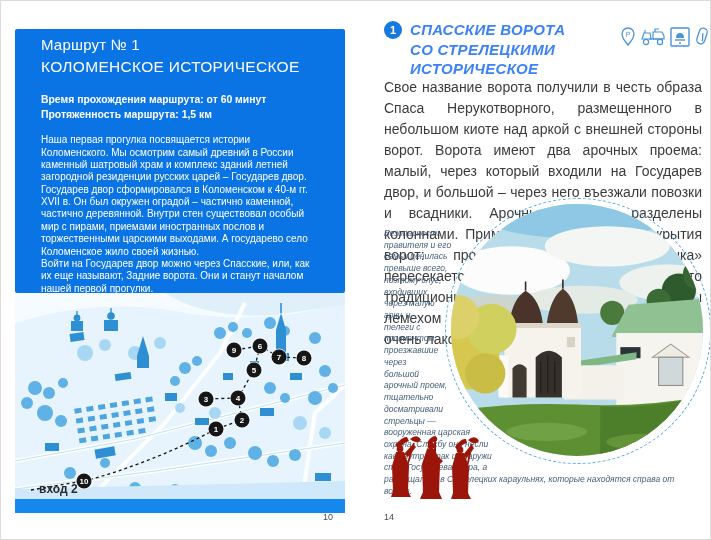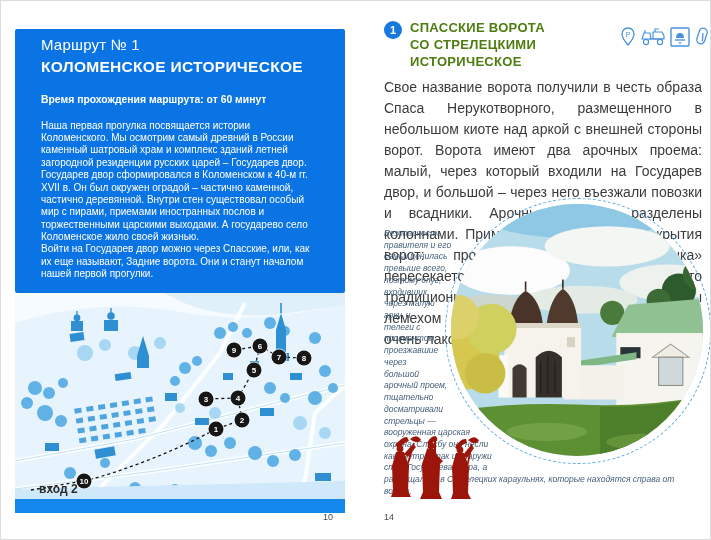--- a/index.html
+++ b/index.html
@@ -3,42 +3,42 @@
 <meta charset="utf-8">
 <style>
   * { margin:0; padding:0; box-sizing:border-box; }
   html,body { width:711px; height:540px; background:#ffffff; font-family:"Liberation Sans", sans-serif; }
   .spread { position:relative; width:711px; height:540px; background:#fff; border:1px solid #dcdcdc; overflow:hidden; }
 
   
   .blue-panel { position:absolute; left:14px; top:28px; width:330px; height:264px;
     background:#0b74e4; color:#fff; padding:7px 26px 0 26px; border-radius:2px; }
   .route-label { font-size:15px; font-weight:500; letter-spacing:.2px; margin-bottom:5px; }
-  .panel-title { font-size:15.5px; font-weight:700; letter-spacing:.3px; margin-bottom:17px; }
+  .panel-title { font-size:15.5px; font-weight:400; letter-spacing:.3px; margin-bottom:17px; }
   .panel-meta { font-size:10.4px; font-weight:600; line-height:1.4; }
   .panel-text { margin-top:12px; font-size:10px; font-weight:400; line-height:1.24; }
   .panel-text p { margin:0; }
 
   .map-wrap { position:absolute; left:14px; top:292px; width:330px; height:220px; }
   .map-wrap svg { display:block; }
   .map-markers { position:absolute; left:0; top:0; width:330px; height:220px; }
   .marker { position:absolute; width:15px; height:15px; border-radius:50%; background:#161616;
     color:#fff; font-size:8px; font-weight:bold; display:flex; align-items:center; justify-content:center;
     transform:translate(-50%,-50%); box-shadow:0 0 0 1px rgba(255,255,255,.65); }
   .entrance-label { position:absolute; left:24px; top:189px; font-size:12px; color:#2b2b2b; font-weight:600; }
 
   .page-num { position:absolute; top:511px; font-size:9px; color:#4a4a4a; }
   .page-num-left { left:300px; width:32px; text-align:right; }
   .page-num-right { left:383px; }
 
   
   .rp-header { position:absolute; left:383px; top:19px; width:235px; display:flex; gap:8px; }
   .rp-num { flex:0 0 auto; width:18px; height:18px; border-radius:50%; background:#1778e0; color:#fff;
     font-size:11px; font-weight:bold; display:flex; align-items:center; justify-content:center; margin-top:1px; }
-  .rp-title { font-size:13px; font-weight:600; color:#4d7c0f; line-height:1.3; letter-spacing:.3px; }
+  .rp-title { font-size:15px; font-weight:600; color:#3b82f6; line-height:1.3; letter-spacing:.3px;font-style:italic; }
 
   .rp-icons { position:absolute; left:618px; top:24px; display:flex; gap:3px; align-items:center; }
   .rp-icons svg { display:block; }
 
   .rp-body { position:absolute; left:383px; top:76px; width:318px; font-size:14px; line-height:1.5;
     color:#3b3b3b; text-align:justify; }
 
   
   .photo-ring { position:absolute; left:444px; top:197px; width:266px; height:266px; border-radius:50%;
     border:1.6px dashed #5aa7e0; padding:5px; }
@@ -57,20 +57,21 @@
 </head>
 <body>
 
 <div class="spread">
 
   <div class="blue-panel">
     <div class="route-label">Маршрут № 1</div>
     <div class="panel-title">КОЛОМЕНСКОЕ ИСТОРИЧЕСКОЕ</div>
     <div class="panel-meta">
       <div>Время прохождения маршрута: от 60 минут</div>
+      <div>Протяженность маршрута: 1,5 км</div>
     </div>
     <div class="panel-text">
       <p>Наша первая прогулка посвящается истории Коломенского. Мы осмотрим самый древний в России каменный шатровый храм и комплекс зданий летней загородной резиденции русских царей – Государев двор.</p>
       <p>Государев двор сформировался в Коломенском к 40-м гг. XVII в. Он был окружен оградой – частично каменной, частично деревянной. Внутри стен существовал особый мир с пирами, приемами иностранных послов и торжественными царскими выходами. А государево село Коломенское жило своей жизнью.</p>
       <p>Войти на Государев двор можно через Спасские, или, как их еще называют, Задние ворота. Они и станут началом нашей первой прогулки.</p>
     </div>
   </div>
 
   <div class="map-wrap">
     <svg width="330" height="220" viewBox="0 0 330 220">

